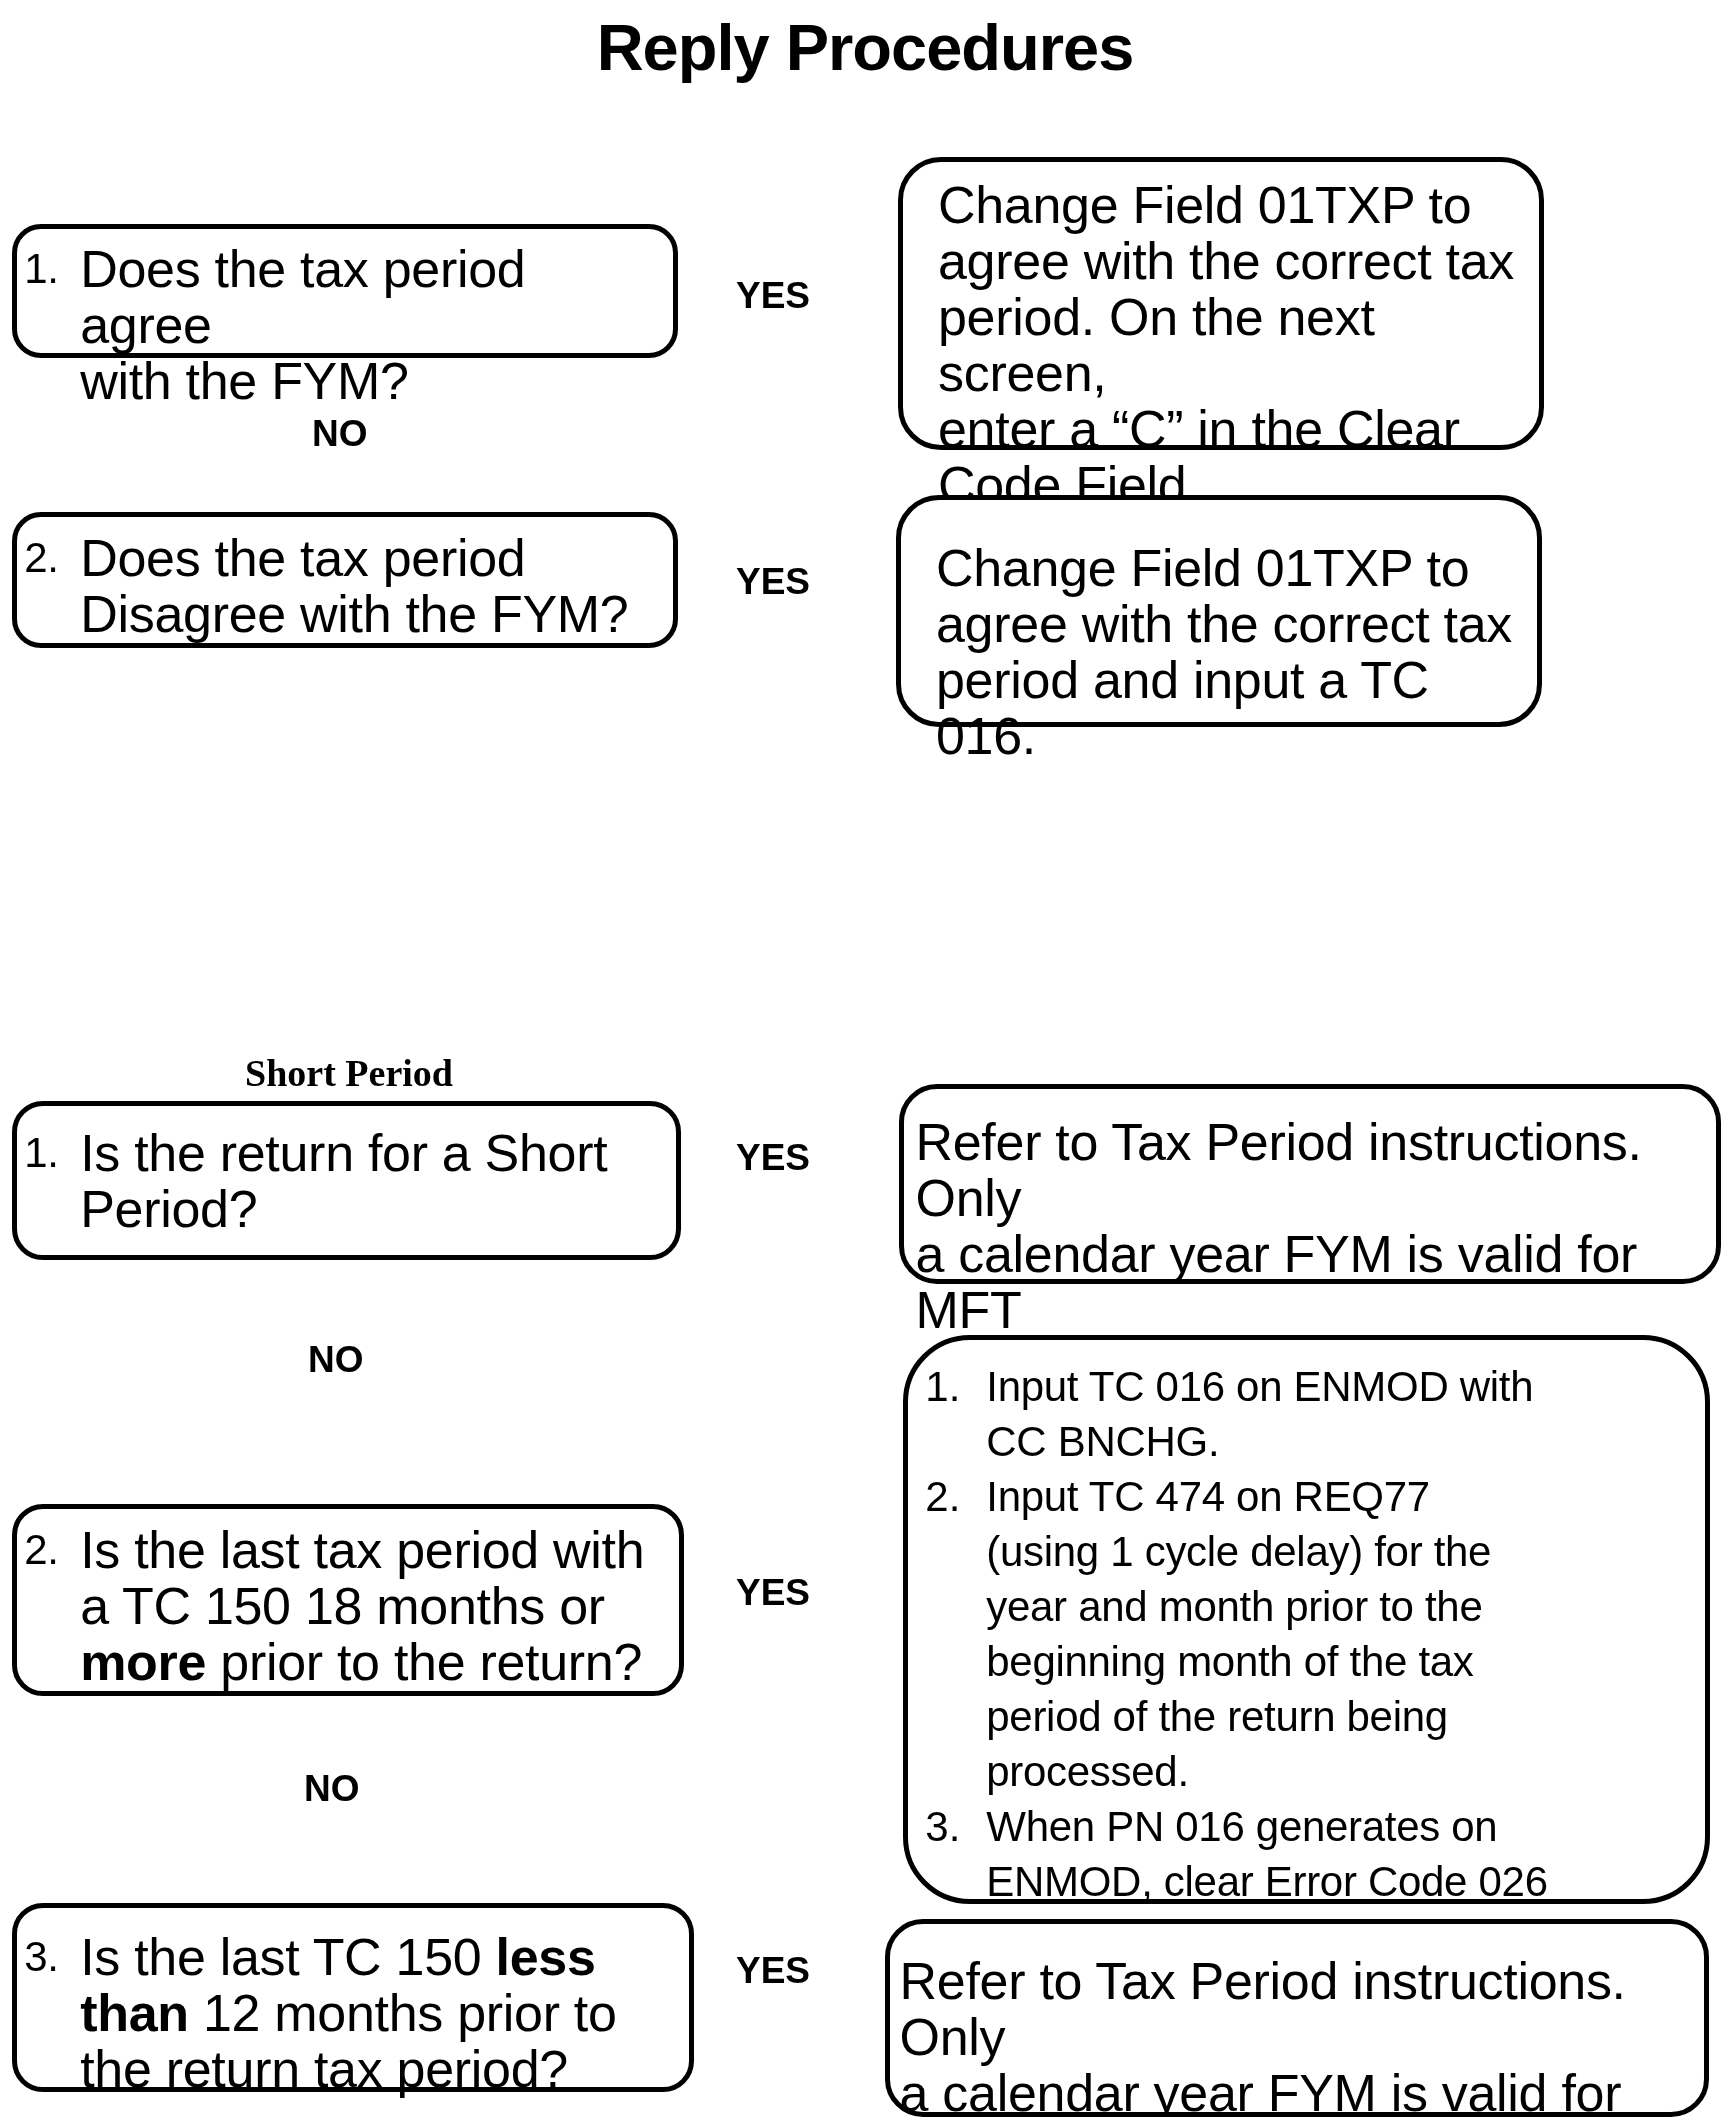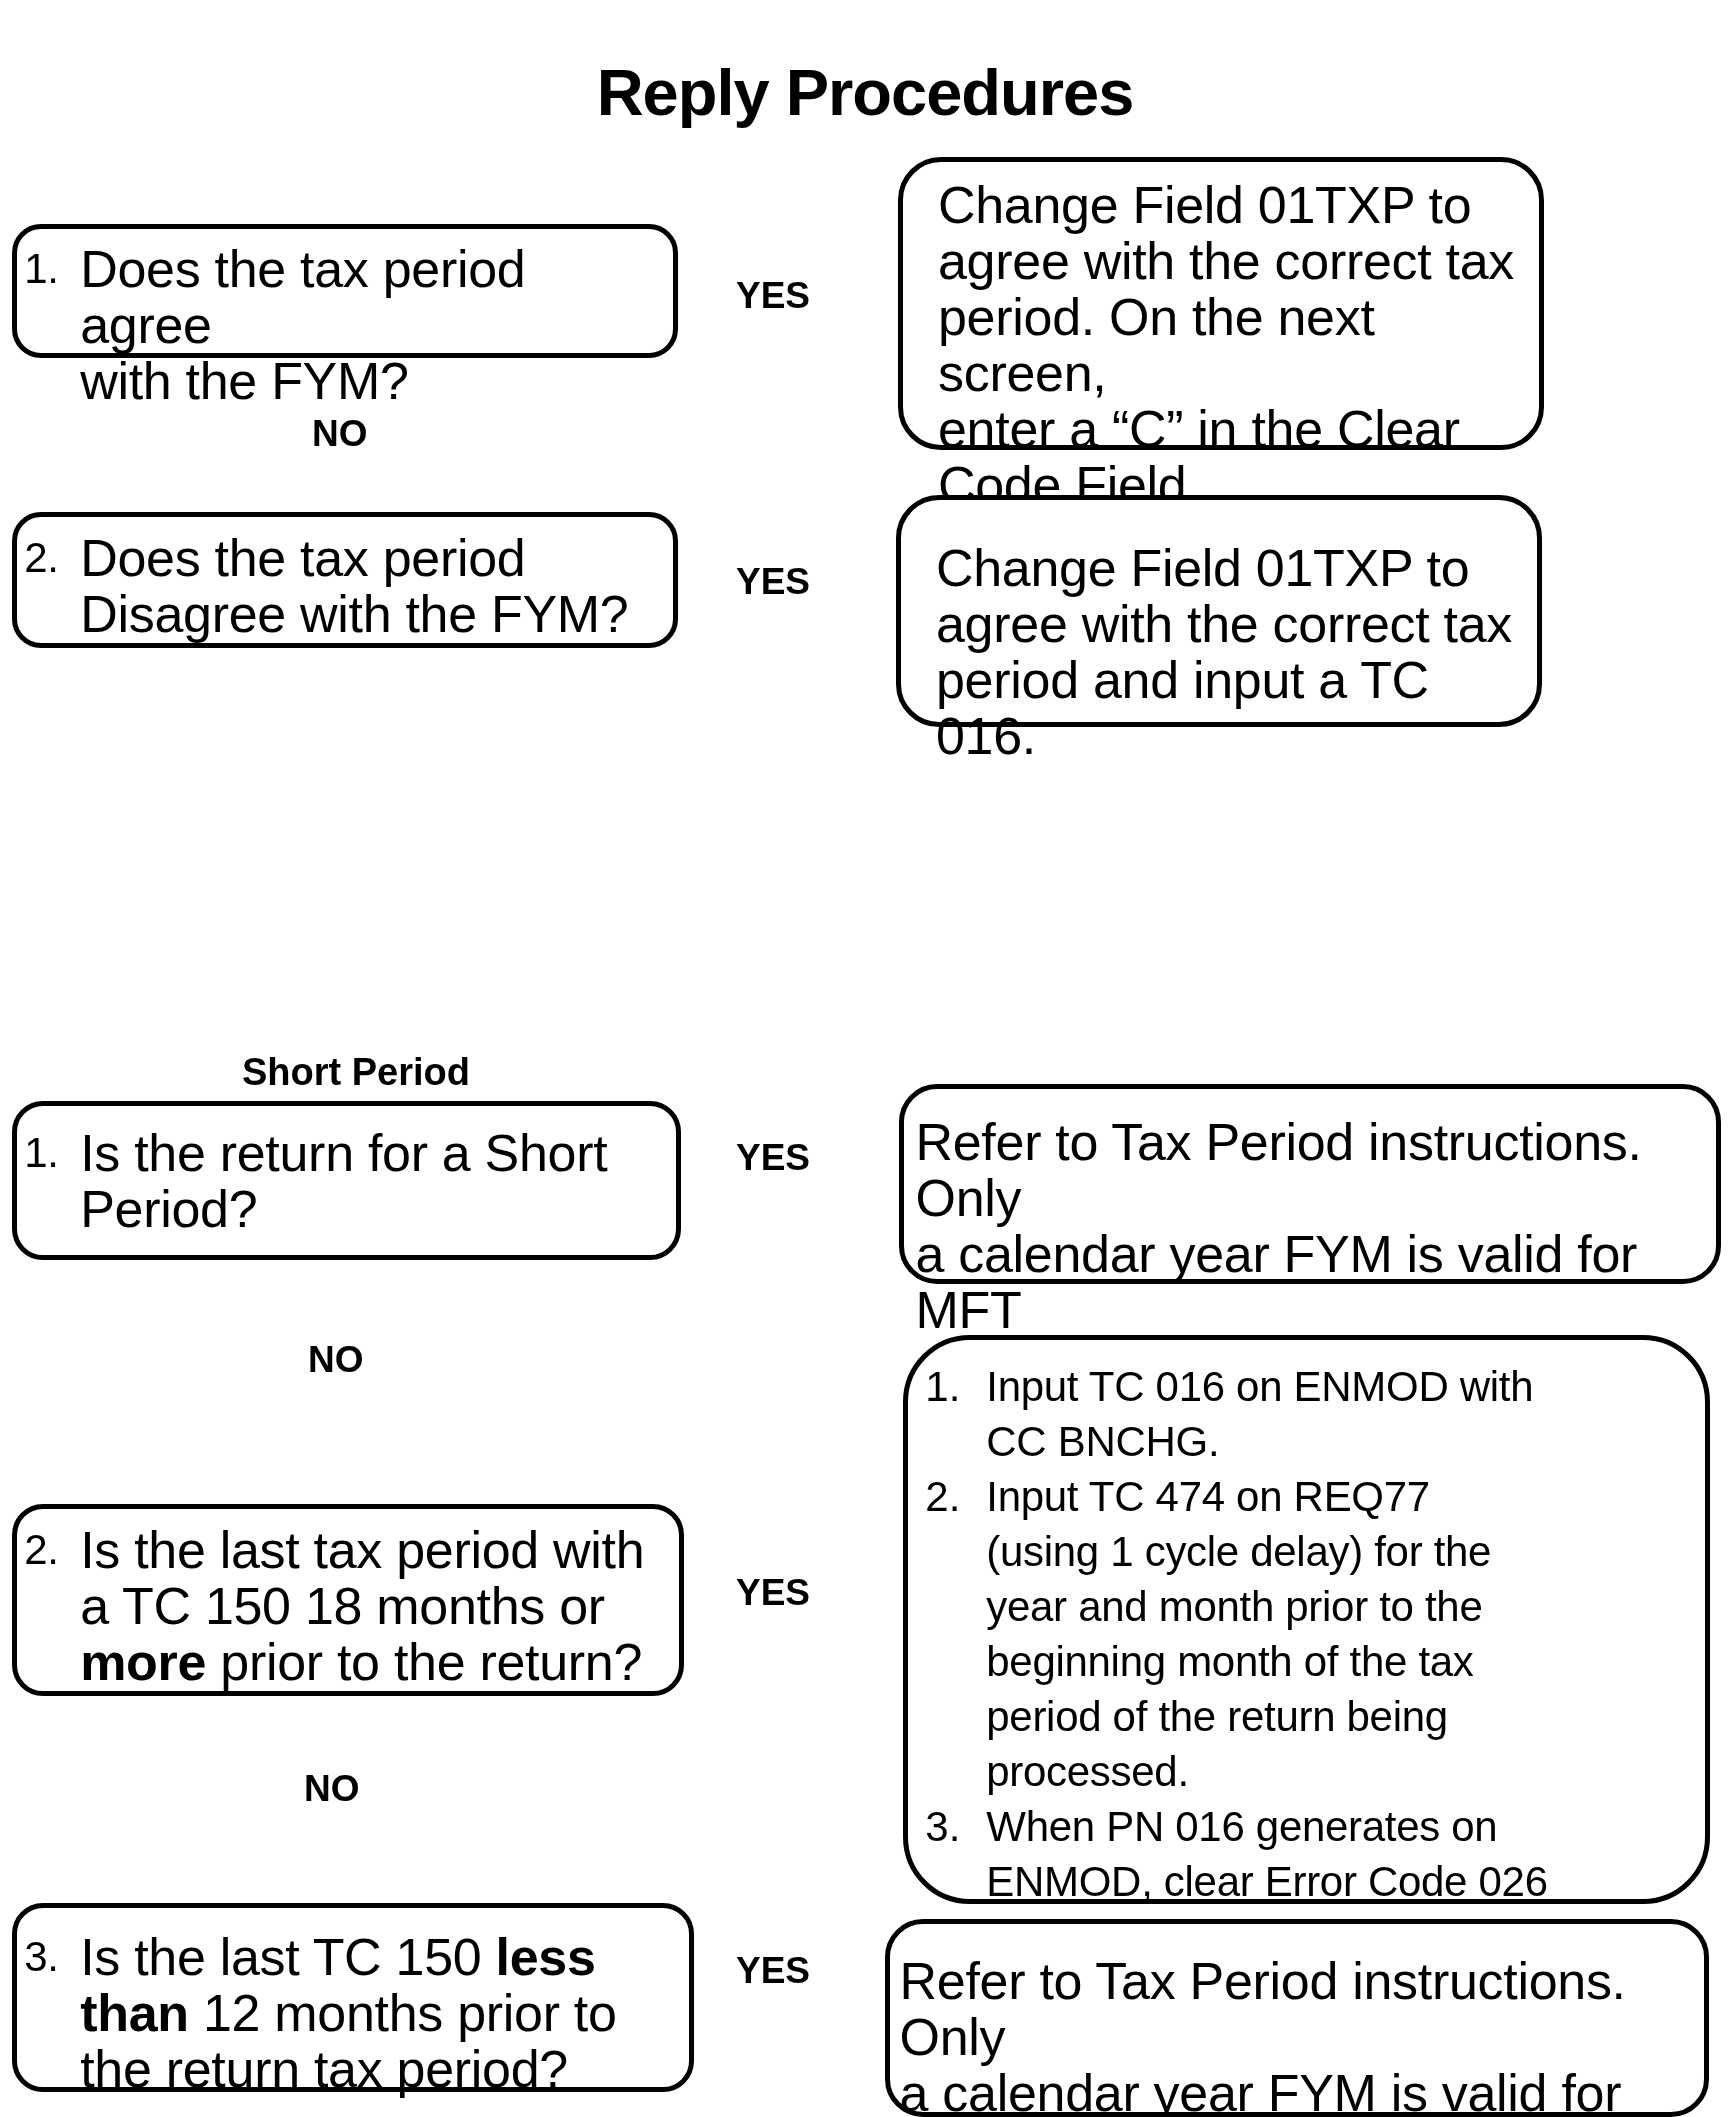--- a/index.html
+++ b/index.html
@@ -13,21 +13,20 @@
     overflow:hidden;
   }
   .title{
     position:absolute;
     left:0; width:100%;
     text-align:center;
     font-weight:700;
     font-size:65px;
     letter-spacing:-1px;
     white-space:pre-line;
-    margin-top:45px;
   }
   .box{
     position:absolute;
     border:5.8px solid #000000;
     background:#ffffff;
     box-sizing:border-box;
   }
   .qbox{border-radius:29px;}
   .abox{border-radius:43px;}
   .qrow{display:flex;align-items:flex-start;}
@@ -46,25 +45,26 @@
   }
   .qtext b,.atext b{font-weight:700;}
   .lbl{
     position:absolute;
     font-weight:700;
     font-size:37px;
     letter-spacing:0;
   }
   .heading{
     position:absolute;
-    left:20px;
+    left:13px;
     width:672px;
     text-align:center;
     font-weight:700;
     font-size:38px;
+    font-family:Liberation Serif, serif;
   }
   .item{display:flex;align-items:flex-start;}
   .inum{flex:none;width:61px;font-size:42px;line-height:55px;}
   .itext{flex:1;font-size:42px;line-height:55px;letter-spacing:-0.3px;white-space:pre-line;}
 
   
   #title1{top:9.6px;}
   #q1{left:11.5px;top:224px;width:666px;height:134px;padding:11.5px 5.8px 0 7.7px;}
   #yes1{left:736px;top:275px;}
   #a1{left:898px;top:157px;width:646px;height:293px;padding:15.4px 7.7px 0 35px;}

